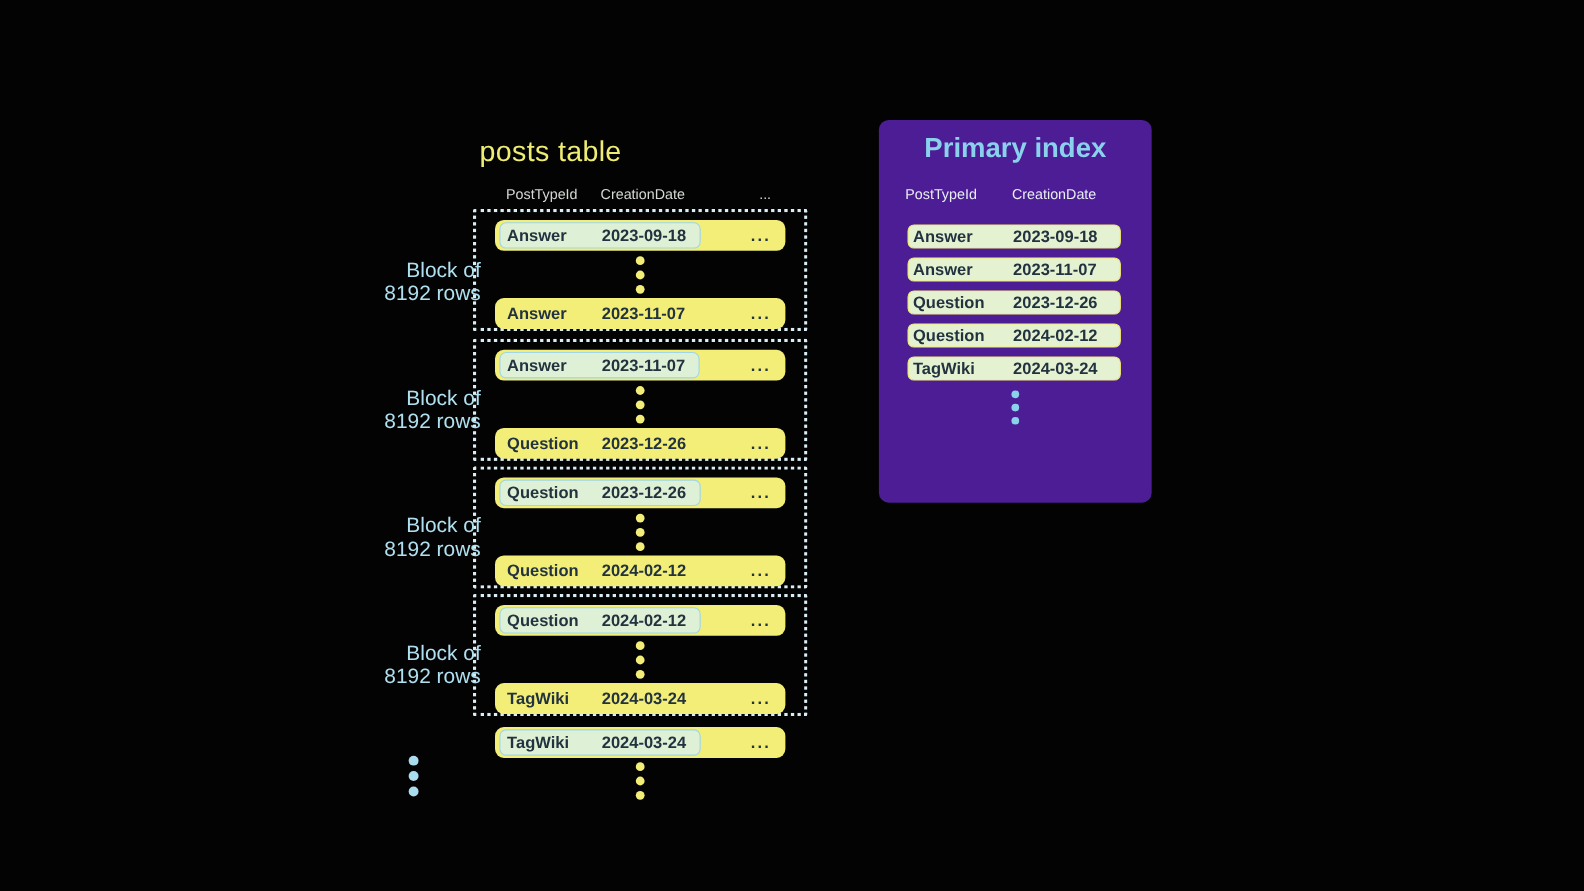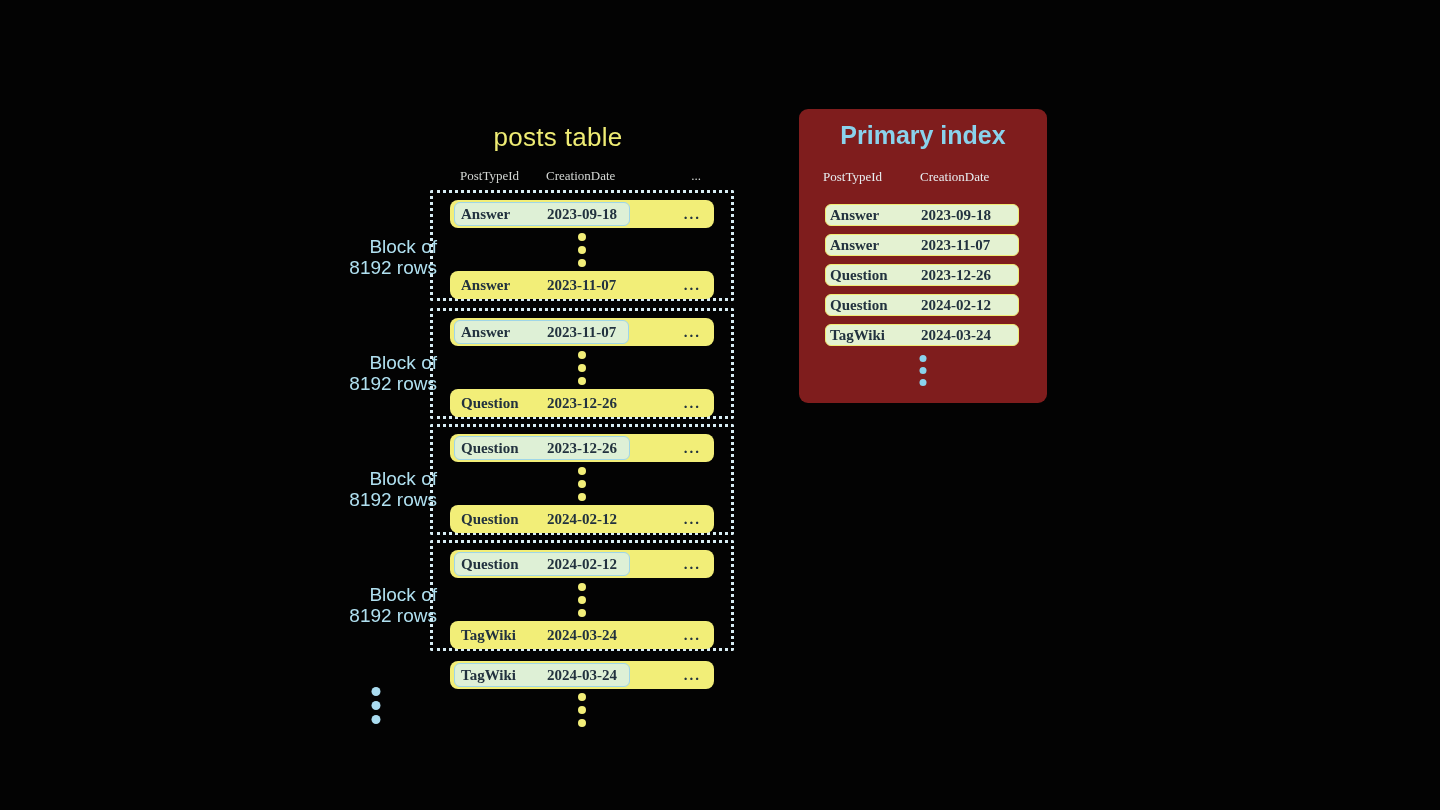--- a/index.html
+++ b/index.html
@@ -1,24 +1,24 @@
 <!DOCTYPE html>
 <html><head>
 <meta charset="utf-8">
 <style>
   html,body{margin:0;padding:0;background:#000;}
   #stage{
     position:relative;width:1440px;height:810px;background:#030303;
     overflow:hidden;font-family:"Liberation Sans",sans-serif;
   }
-  .mono{font-family:Liberation Serif, serif;}
+  .mono{font-family:Liberation Sans, sans-serif;}
 
   
   .table-title{
-    position:absolute;left:408px;top:122px;width:300px;text-align:center;
+    position:absolute;left:436px;top:122px;width:300px;
     color:#efec74;font-size:26px;font-weight:500;letter-spacing:.3px;
   }
   .tbl-header{
     position:absolute;left:450px;top:167px;width:264px;height:18px;
     display:flex;align-items:center;color:#d5d8d5;font-size:13px;
     padding-left:10px;box-sizing:border-box;
   }
   .tbl-header .h-type{width:86px;}
   .tbl-header .h-ellipsis{margin-left:auto;padding-right:13px;}
 
@@ -64,22 +64,22 @@
     padding:0 12px 0 6px;border:1.5px solid #9fd6e8;background:#def0d6;box-sizing:border-box;}
   .overflow-row .type{display:inline-block;width:86px;}
   .overflow-row .ellipsis{margin-left:auto;letter-spacing:2px;}
 
   #table-more-dots{top:693px;left:582px;}
   #left-more-dots{top:687px;left:376px;}
   #left-more-dots i{width:9px;height:9px;}
 
   
   .panel{
-    position:absolute;left:799px;top:109px;width:248px;height:294px;
-    background:#7f1d1d;border-radius:9px;
+    position:absolute;left:799px;top:109px;width:248px;height:348px;
+    background:#4c1d95;border-radius:9px;
   }
   .panel-title{
     position:absolute;left:0;top:12px;width:100%;text-align:center;
     color:#8ad2ec;font-size:25px;font-weight:600;
   }
   .idx-header{
     position:absolute;left:24px;top:60px;width:200px;display:flex;
     color:#e8eef1;font-size:13px;
   }
   .idx-header .h-type{width:97px;}

